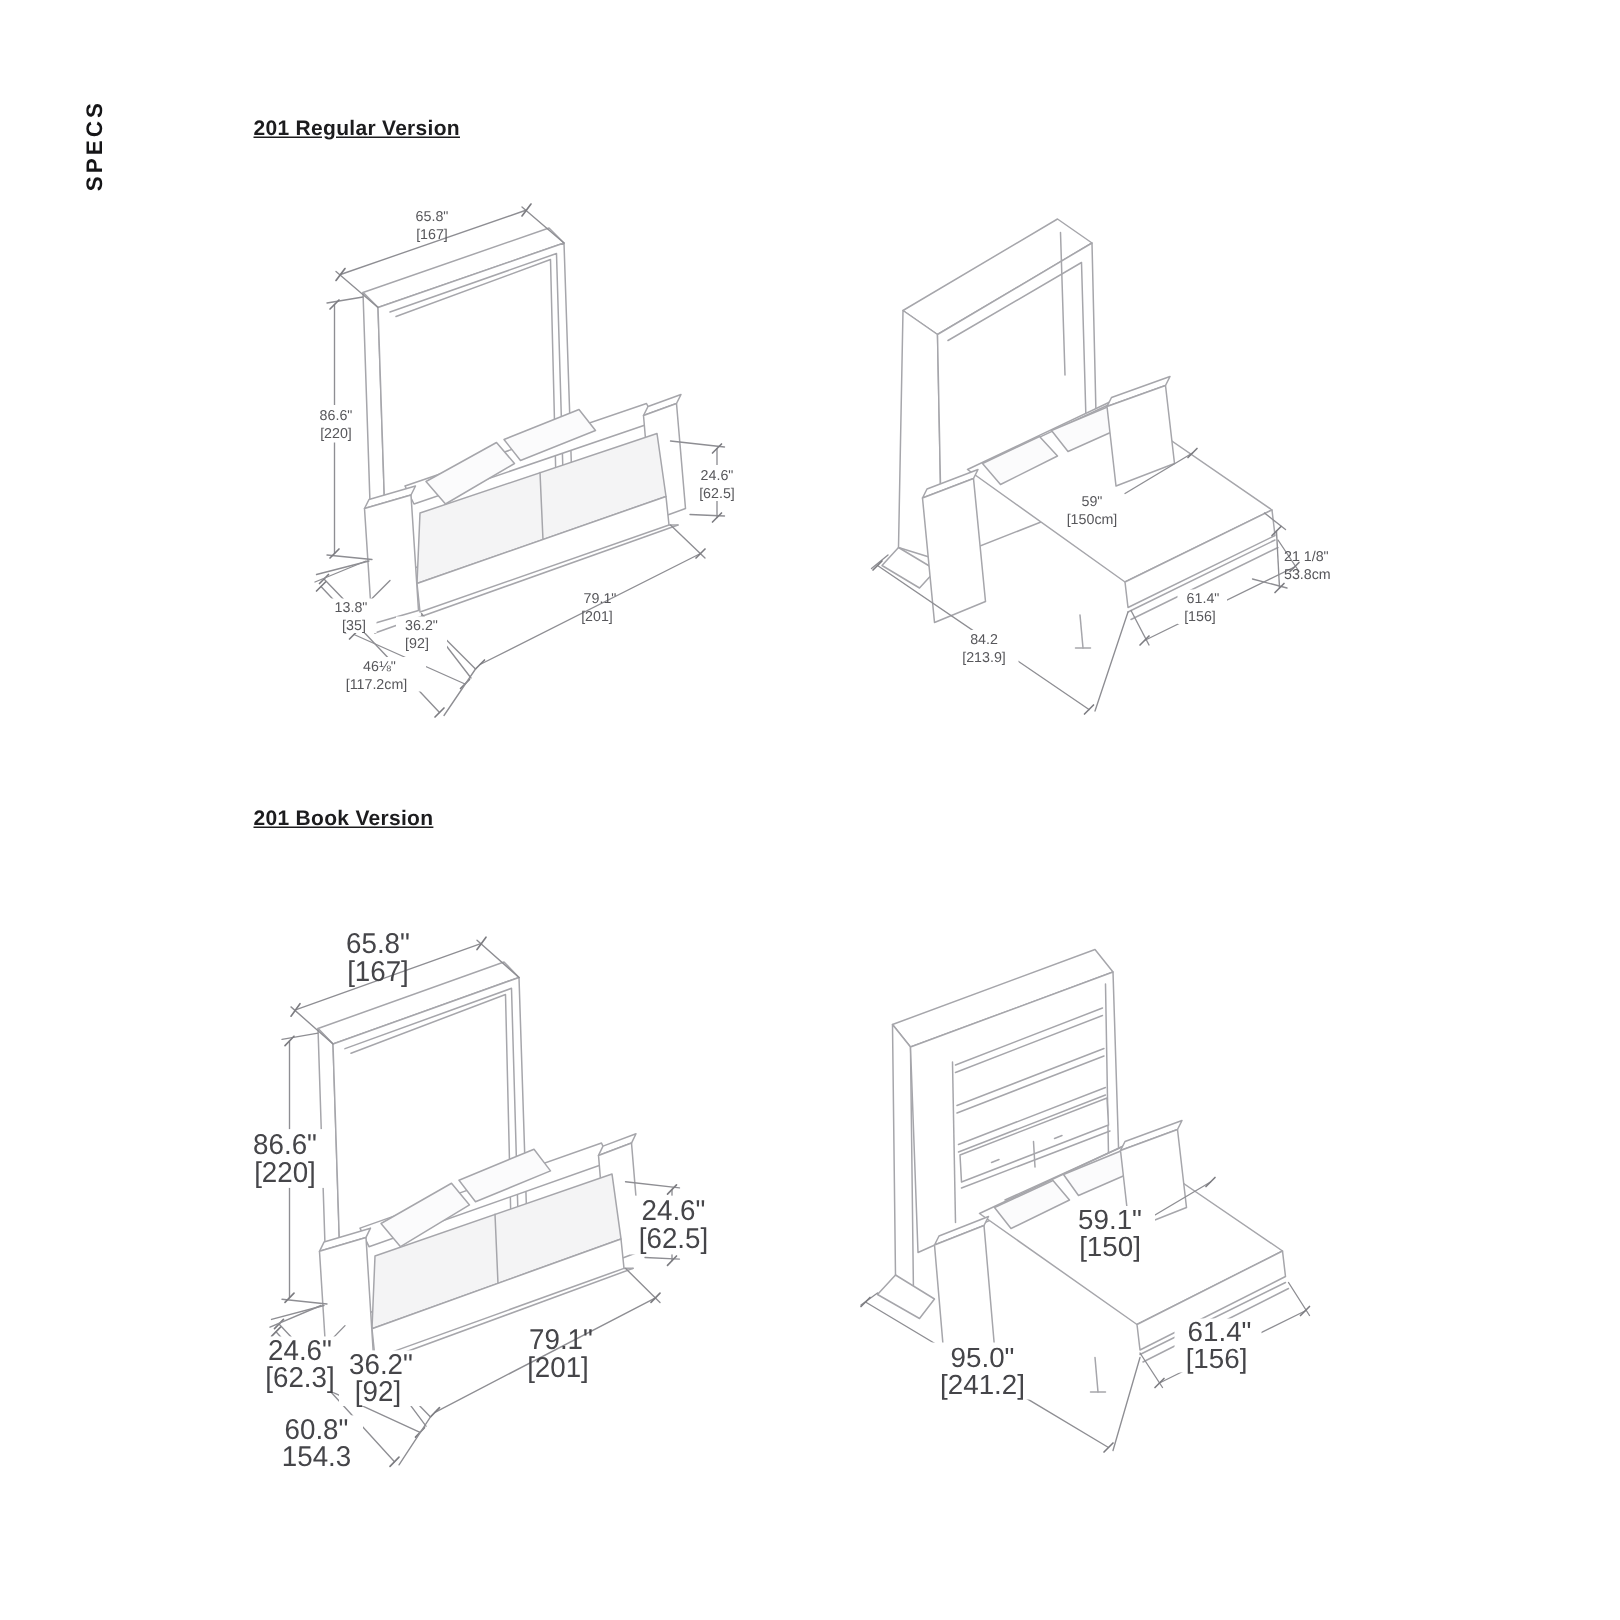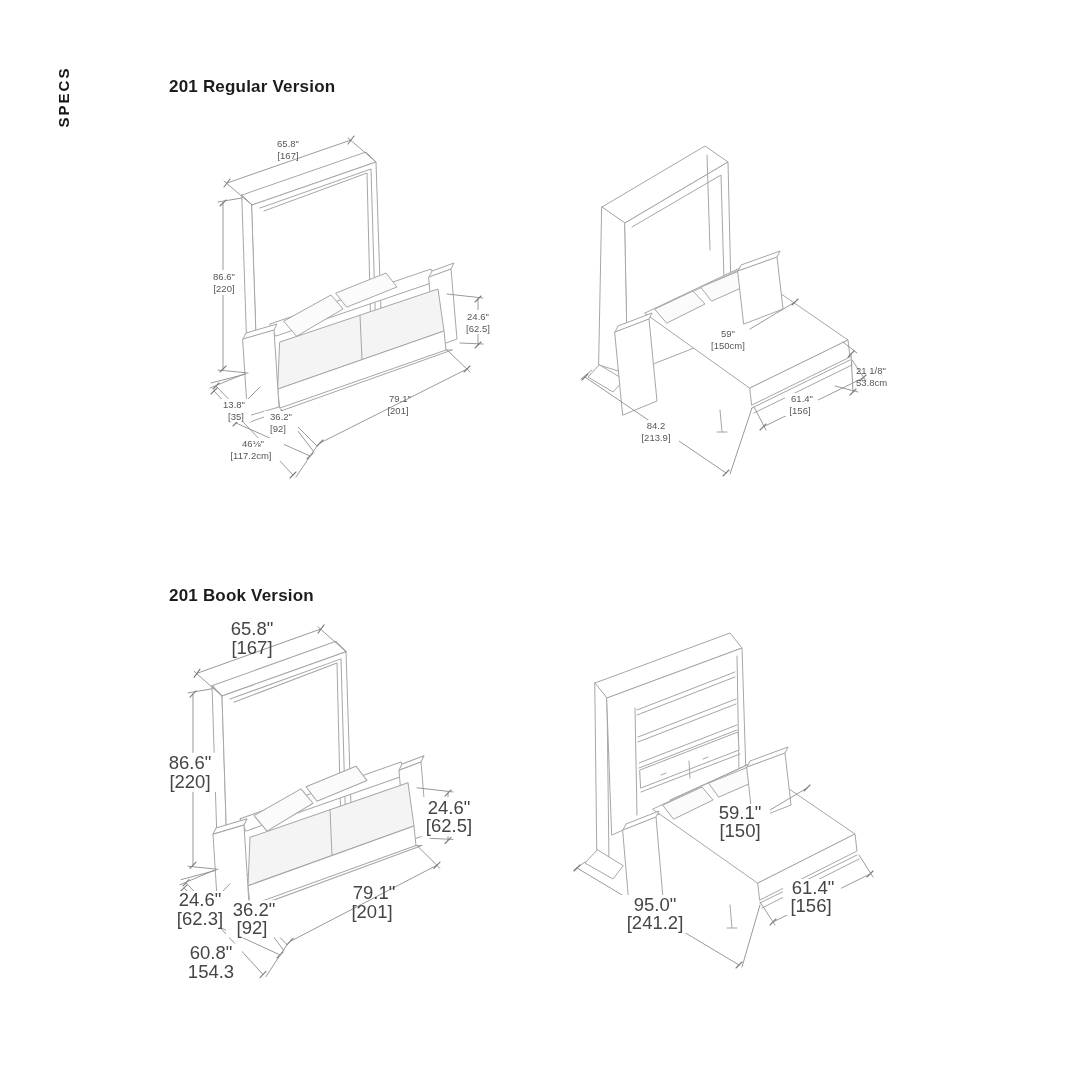--- a/index.html
+++ b/index.html
@@ -6,25 +6,25 @@
   body{
     width:1080px;height:1080px;position:relative;background:#ffffff;
     font-family:"Liberation Sans", sans-serif;overflow:hidden;
   }
   .specs-label{
     position:absolute;left:20px;top:87px;width:90px;height:20px;
     text-align:center;transform:rotate(-90deg);
     font-size:15px;font-weight:bold;letter-spacing:2px;color:#151517;
   }
   .section-title{
-    position:absolute;font-size:17px;font-weight:600;color:#1c1c1e;
-    letter-spacing:.2px;white-space:nowrap;
+    position:absolute;font-size:14px;font-weight:600;color:#1c1c1e;
+    letter-spacing:.2px;white-space:nowrap;text-decoration:underline;
   }
   #title-regular{left:169px;top:77px;}
-  #title-book{left:169px;top:586px;}
+  #title-book{left:169px;top:537px;}
   svg{position:absolute;overflow:visible;}
   #svg-regular-closed{left:180px;top:110px;}
   #svg-regular-open{left:560px;top:130px;}
   #svg-book-closed{left:150px;top:598px;}
   #svg-book-open{left:555px;top:620px;}
   .art{stroke:#a6a6ab;stroke-width:1;fill:none;stroke-linejoin:round;stroke-linecap:round;}
   .face{fill:#ffffff;}
   .cushion{fill:#f4f4f5;}
   .pillow{fill:#fbfbfc;}
   .dim{stroke:#8e8e93;stroke-width:.9;fill:none;stroke-linecap:round;}

